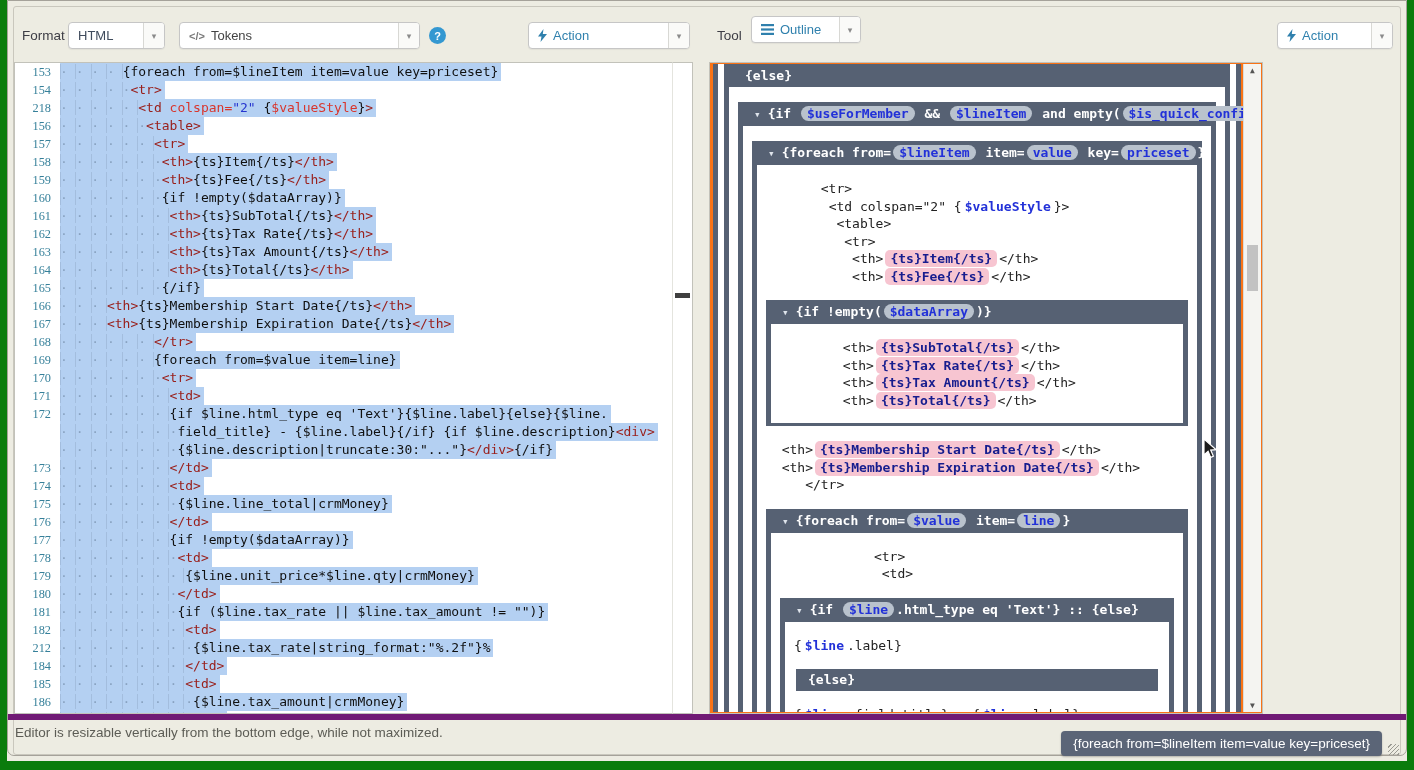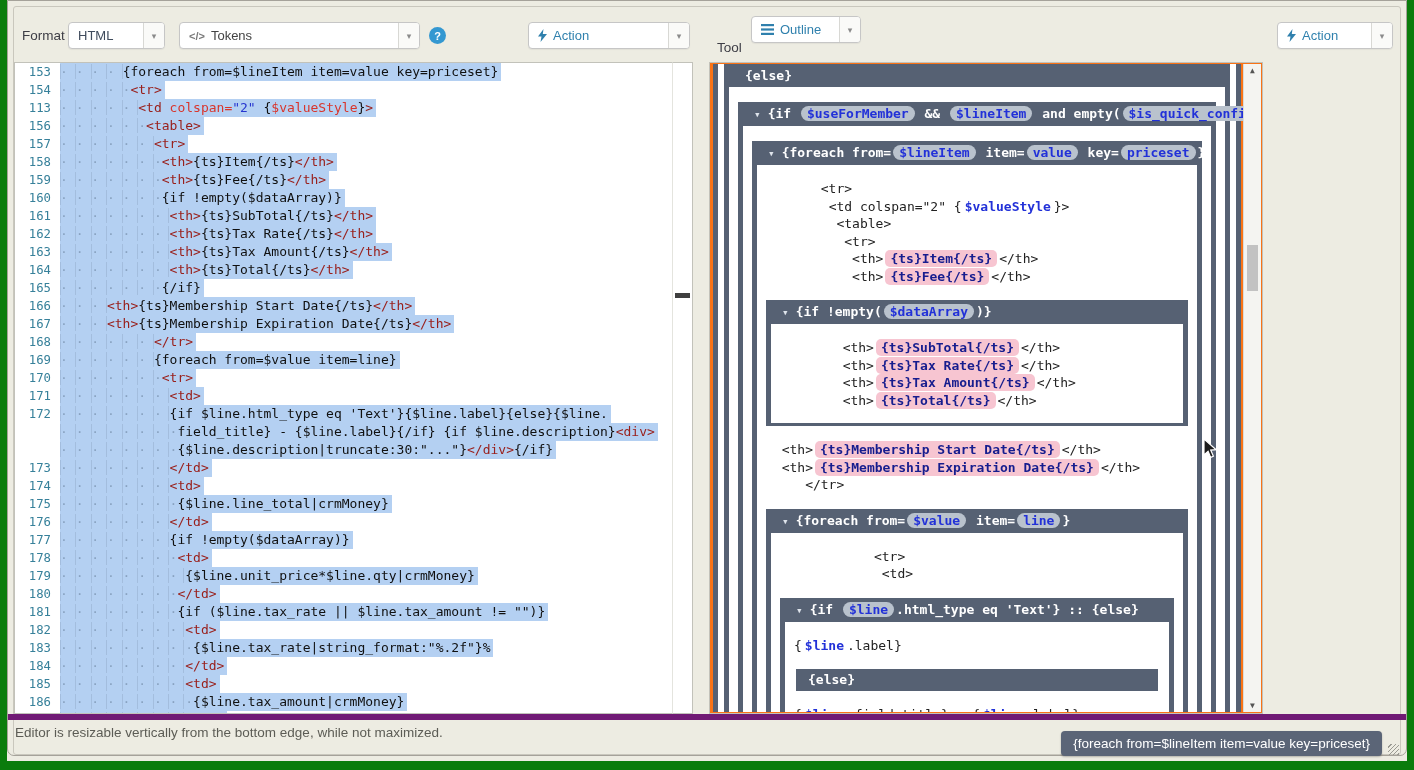--- a/index.html
+++ b/index.html
@@ -24,21 +24,21 @@
        display:flex;align-items:center;justify-content:center;color:#8b8b8b;font-size:9px;border-radius:0 3px 3px 0;}
   .blue{color:var(--toolbar_blue);}
   .icn{display:inline-flex;align-items:center;}
   #help{position:absolute;left:429px;top:27px;width:17px;height:17px;border-radius:50%;
         background:#3498d1;color:#fff;font-size:11px;font-weight:bold;display:flex;align-items:center;justify-content:center;cursor:pointer;}
 
   
   #editor{position:absolute;left:14px;top:62px;width:679px;height:652px;background:#fff;
           border:1px solid #c2c2ba;overflow:hidden;display:flex;
           font-family:"DejaVu Sans Mono",monospace;}
-  #editor-gutter{width:45px;flex:none;}
+  #editor-gutter{width:45px;flex:none;font-family:Liberation Serif, serif;}
   .gut-num{height:18px;line-height:18px;text-align:right;padding-right:9px;color:var(--lineno);font-size:12.3px;}
   #editor-code{flex:1;overflow:hidden;position:relative;}
   .code-row{height:18px;line-height:18px;white-space:pre;font-size:13px;}
   .code-hl{background:var(--selection);padding-right:3px;display:inline-block;height:18px;}
   .indent{color:#6f87a3;opacity:.62;
           background-image:repeating-linear-gradient(to right,rgba(90,110,135,.30) 0 1px,transparent 1px 15.42px);}
   .sg-p{color:#101010;} .sg-t{color:var(--tag);} .sg-a{color:var(--attr);} .sg-s{color:var(--string);} .sg-v{color:var(--attr);}
   #ed-track{position:absolute;top:62px;left:672px;width:21px;height:652px;border:1px solid #c2c2ba;border-left:1px solid #e4e4de;background:#fff;}
   #ed-thumb{position:absolute;top:230px;left:2px;width:15px;height:5px;background:#3f3f3f;}
 
@@ -101,21 +101,21 @@
     <span class="icn">
         <svg width="9" height="13" viewBox="0 0 9 13">
           <polygon points="5.5,0 0,7.5 3.5,7.5 2.5,13 9,5 4.8,5" fill="currentColor"></polygon>
         </svg>
       </span>
     <span>Action</span>
   </span>
   <span class="caret">▾</span>
 </div>
 
-<span class="tlabel" style="left:717px;top:28px;margin-top:12px;">Tool</span>
+<span class="tlabel" style="left:717px;top:28px;">Tool</span>
 <div class="sel" style="left:751px;top:16px;width:110px;">
   <span class="txt blue">
     <span class="icn">
         <svg width="13" height="11" viewBox="0 0 13 11">
           <rect x="0" y="0" width="13" height="2.2" fill="currentColor"></rect>
           <rect x="0" y="4.4" width="13" height="2.2" fill="currentColor"></rect>
           <rect x="0" y="8.8" width="13" height="2.2" fill="currentColor"></rect>
         </svg>
       </span>
     <span>Outline</span>
@@ -131,21 +131,21 @@
       </span>
     <span>Action</span>
   </span>
   <span class="caret">▾</span>
 </div>
 
 <div id="editor">
   <div id="editor-gutter">
       <div class="gut-num">153</div>
       <div class="gut-num">154</div>
-      <div class="gut-num">113</div>
+      <div class="gut-num">218</div>
       <div class="gut-num">156</div>
       <div class="gut-num">157</div>
       <div class="gut-num">158</div>
       <div class="gut-num">159</div>
       <div class="gut-num">160</div>
       <div class="gut-num">161</div>
       <div class="gut-num">162</div>
       <div class="gut-num">163</div>
       <div class="gut-num">164</div>
       <div class="gut-num">165</div>
@@ -161,21 +161,21 @@
       <div class="gut-num">173</div>
       <div class="gut-num">174</div>
       <div class="gut-num">175</div>
       <div class="gut-num">176</div>
       <div class="gut-num">177</div>
       <div class="gut-num">178</div>
       <div class="gut-num">179</div>
       <div class="gut-num">180</div>
       <div class="gut-num">181</div>
       <div class="gut-num">182</div>
-      <div class="gut-num">183</div>
+      <div class="gut-num">212</div>
       <div class="gut-num">184</div>
       <div class="gut-num">185</div>
       <div class="gut-num">186</div>
       <div class="gut-num">187</div>
     </div>
   <div id="editor-code">
       <div class="code-row"><span class="code-hl"><span class="indent">· · · · </span><span class="sg-p">{foreach from=$lineItem item=value key=priceset}</span></span></div>
       <div class="code-row"><span class="code-hl"><span class="indent">· · · · ·</span><span class="sg-t">&lt;tr&gt;</span></span></div>
       <div class="code-row"><span class="code-hl"><span class="indent">· · · · · </span><span class="sg-t">&lt;td </span><span class="sg-a">colspan=</span><span class="sg-s">"2"</span><span class="sg-p"> {</span><span class="sg-v">$valueStyle</span><span class="sg-p">}</span><span class="sg-t">&gt;</span></span></div>
       <div class="code-row"><span class="code-hl"><span class="indent">· · · · · ·</span><span class="sg-t">&lt;table&gt;</span></span></div>

